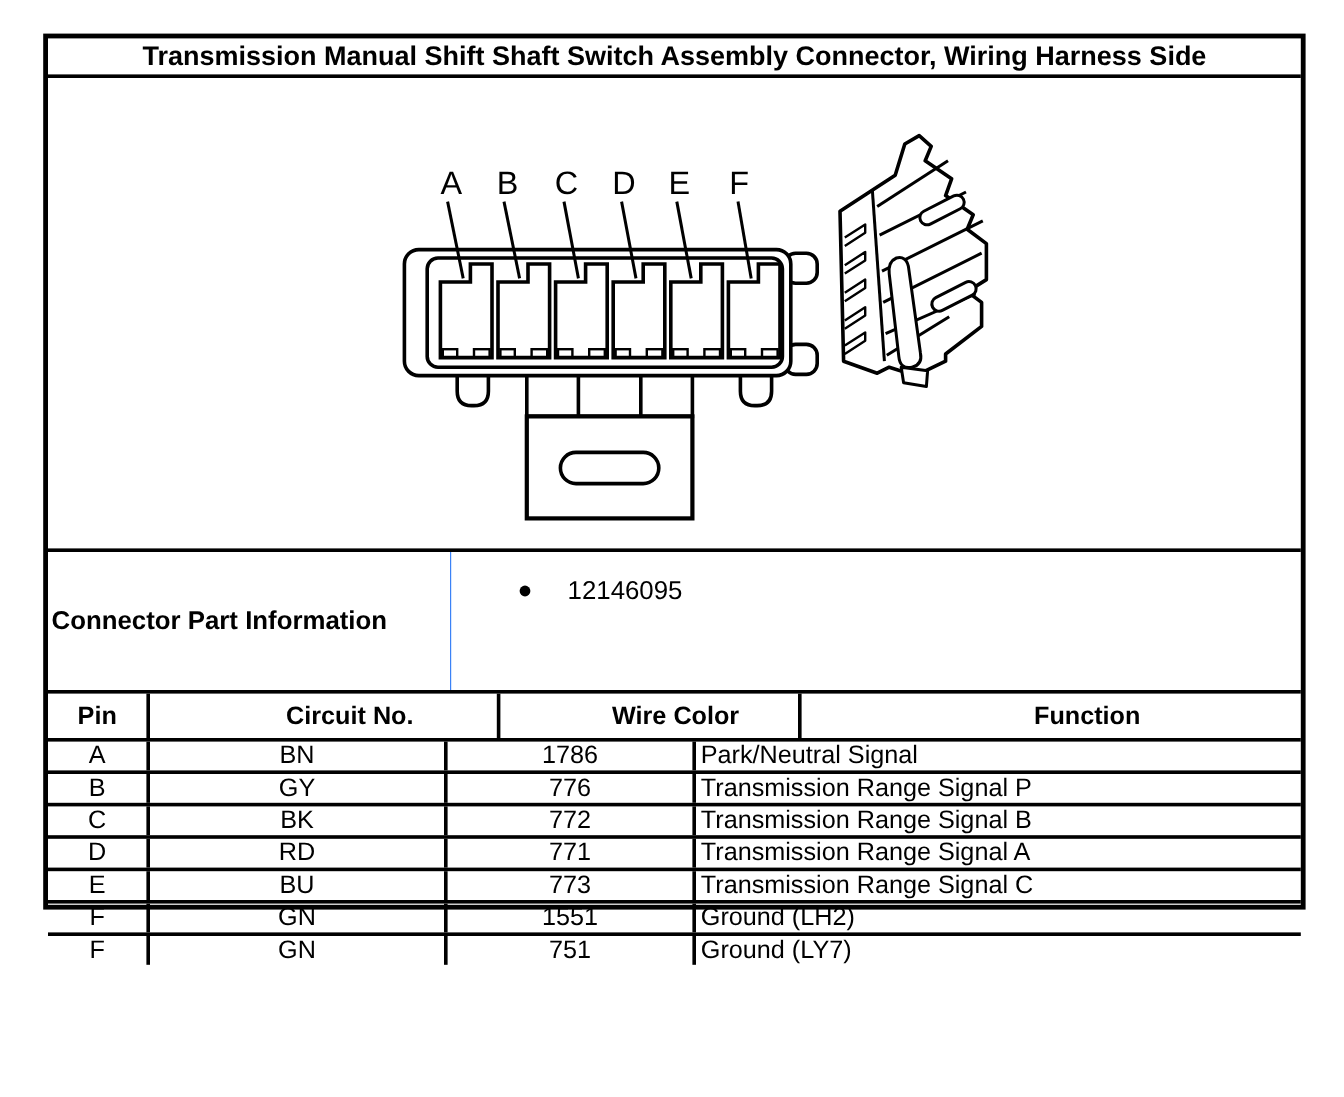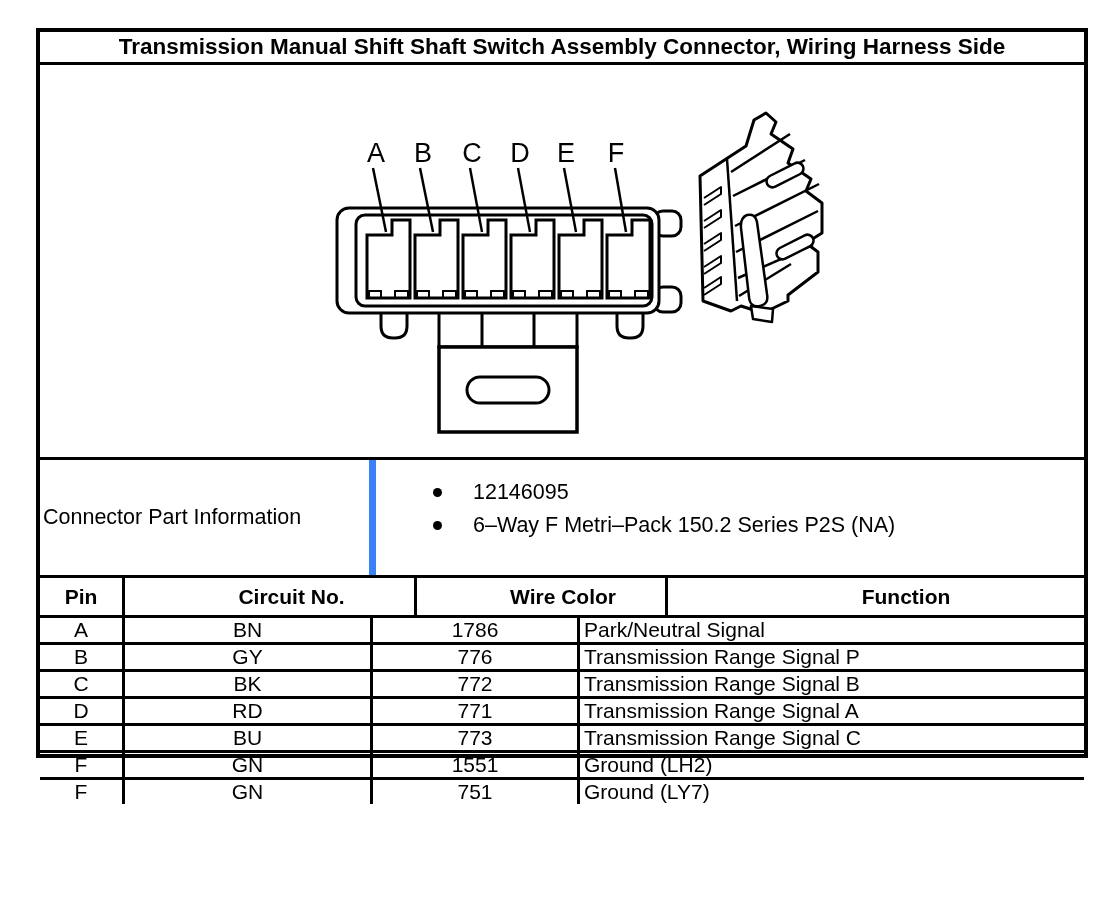--- a/index.html
+++ b/index.html
@@ -8,22 +8,22 @@
          box-sizing:border-box;display:flex;flex-direction:column;background:#fff;}
   .title-row{height:33px;flex:0 0 33px;border-bottom:3px solid #000;box-sizing:border-box;
              display:flex;align-items:center;justify-content:center;
              font-weight:bold;font-size:22.5px;letter-spacing:0;}
   .diagram-row{height:395px;flex:0 0 395px;border-bottom:3px solid #000;box-sizing:border-box;position:relative;}
   .diagram-row svg{display:block;width:100%;height:392px;}
   svg text{font-family:"Liberation Sans",sans-serif;font-size:27px;fill:#000;}
   .line{stroke:#000;fill:none;}
   .shape{stroke:#000;fill:#fff;}
   .partinfo-row{height:118px;flex:0 0 118px;border-bottom:3px solid #000;box-sizing:border-box;display:flex;}
-  .pi-left{width:336px;flex:0 0 336px;border-right:7px solid #3b82f6;box-sizing:border-box;
-           display:flex;align-items:center;padding-left:3px;font-weight:normal;font-size:21.5px;}
+  .pi-left{width:336px;flex:0 0 336px;border-right:1px solid #3b82f6;box-sizing:border-box;
+           display:flex;align-items:center;padding-left:3px;font-weight:bold;font-size:21.5px;}
   .pi-right{flex:1;padding-top:16px;padding-left:57px;box-sizing:border-box;}
   .bullet-item{display:flex;align-items:center;height:33px;font-size:21.5px;}
   .dot{width:9px;height:9px;border-radius:50%;background:#000;margin-right:31px;flex:0 0 9px;}
   .t-row{display:grid;grid-template-columns:85px 248px 207px 1fr;border-bottom:3px solid #000;box-sizing:border-box;}
   .t-head{height:40px;flex:0 0 40px;font-weight:bold;gap:44px;}
   .t-data{flex:1 1 auto;}
   .t-row:last-child{border-bottom:none;}
   .cell{border-right:3px solid #000;box-sizing:border-box;display:flex;align-items:center;
         justify-content:center;font-size:21px;overflow:hidden;white-space:nowrap;}
   .cell:last-child{border-right:none;padding-left:16px;}
@@ -139,24 +139,20 @@
 
   <div class="partinfo-row">
     <div class="pi-left">
       <span>Connector Part Information</span>
     </div>
     <div class="pi-right">
       <div class="bullet-item">
         <span class="dot"></span>
         <span>12146095</span>
       </div>
-      <div class="bullet-item">
-        <span class="dot"></span>
-        <span>6–Way F Metri–Pack 150.2 Series P2S (NA)</span>
-      </div>
     </div>
   </div>
 
   <div class="t-row t-head">
     <div class="cell">Pin</div>
     <div class="cell">Circuit No.</div>
     <div class="cell">Wire Color</div>
     <div class="cell">Function</div>
   </div>
 

